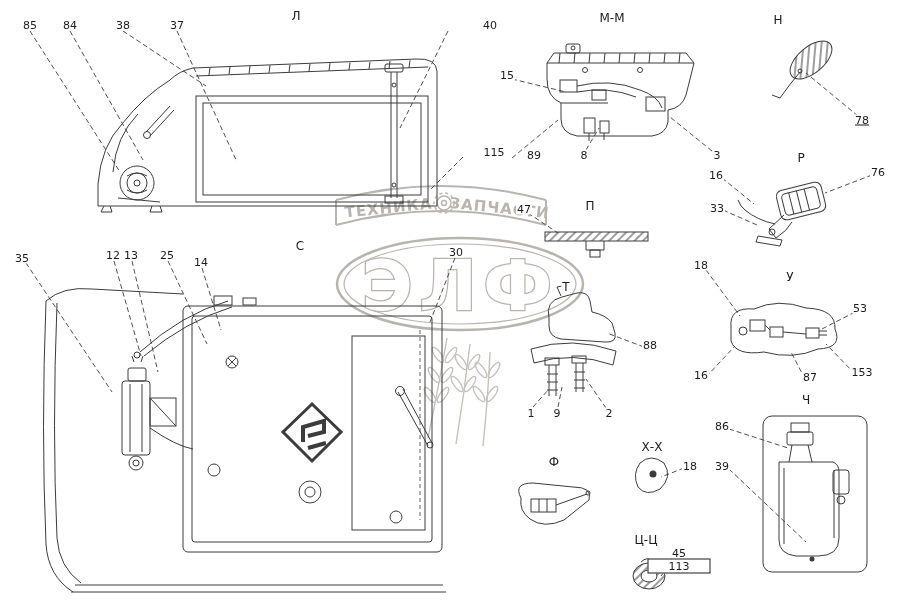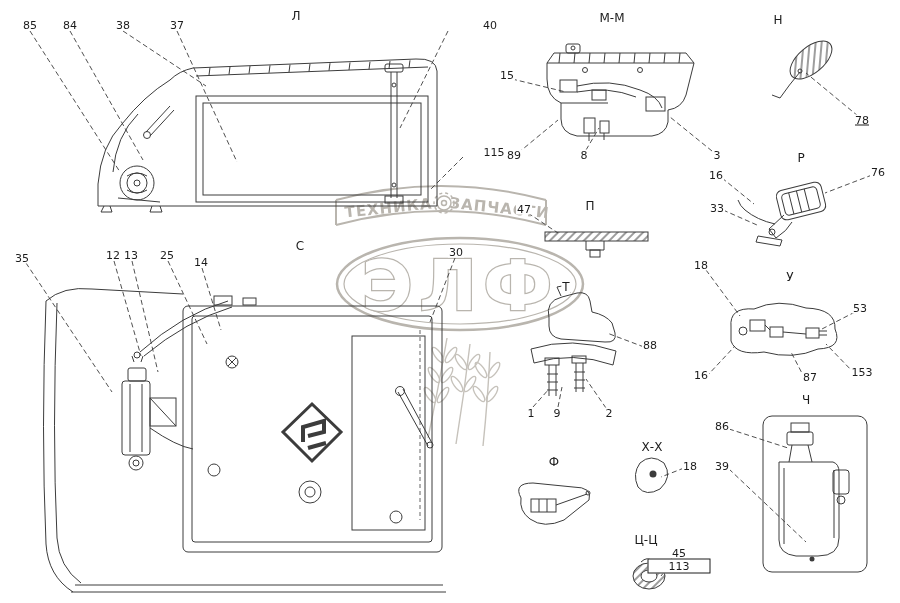--- a/index.html
+++ b/index.html
@@ -265,21 +265,21 @@
 
 <div class="callout-layer">
       <span class="callout" style="left: 30px; top: 25px;">85</span>
       <span class="callout" style="left: 70px; top: 25px;">84</span>
       <span class="callout" style="left: 123px; top: 25px;">38</span>
       <span class="callout" style="left: 177px; top: 25px;">37</span>
       <span class="callout" style="left: 450px; top: 25px; margin-left: 40px;">40</span>
       <span class="callout" style="left: 507px; top: 75px; text-align: right;">15</span>
       <span class="callout" style="left: 862px; top: 120px; text-decoration: underline;">78</span>
       <span class="callout" style="left: 466px; top: 152px; margin-left: 28px;">115</span>
-      <span class="callout" style="left: 514px; top: 155px;">89</span>
+      <span class="callout" style="left: 534px; top: 155px;">89</span>
       <span class="callout" style="left: 584px; top: 155px;">8</span>
       <span class="callout" style="left: 717px; top: 155px;">3</span>
       <span class="callout" style="left: 716px; top: 175px;">16</span>
       <span class="callout" style="left: 878px; top: 172px;">76</span>
       <span class="callout" style="left: 717px; top: 208px;">33</span>
       <span class="callout" style="left: 524px; top: 209px;">47</span>
       <span class="callout" style="left: 22px; top: 258px;">35</span>
       <span class="callout" style="left: 113px; top: 255px;">12</span>
       <span class="callout" style="left: 131px; top: 255px;">13</span>
       <span class="callout" style="left: 167px; top: 255px;">25</span>

